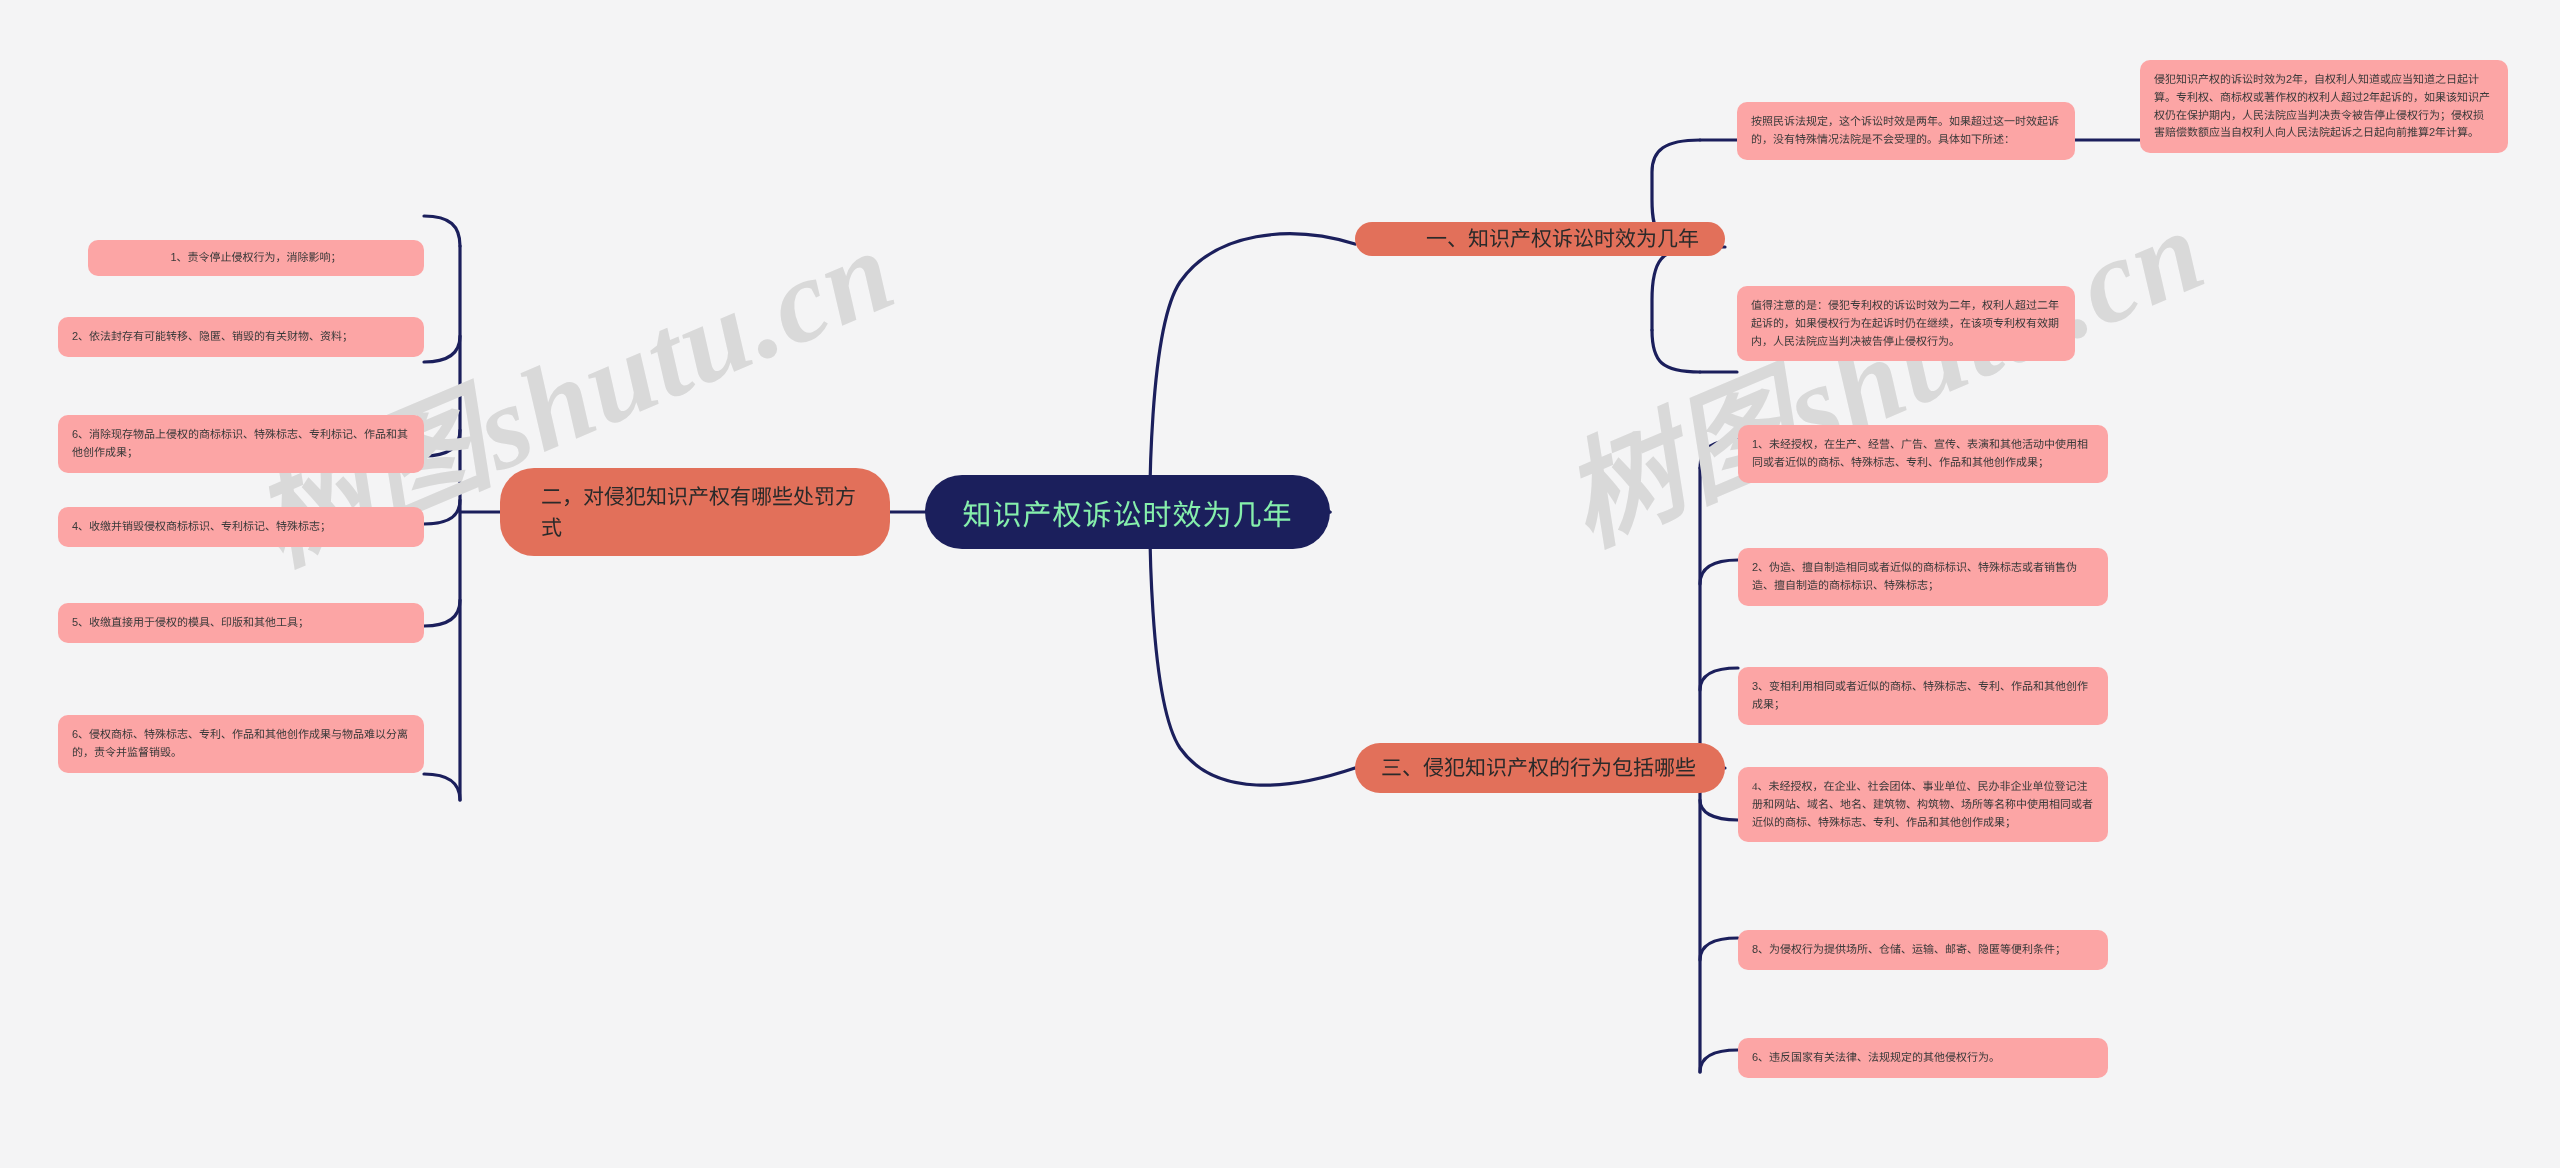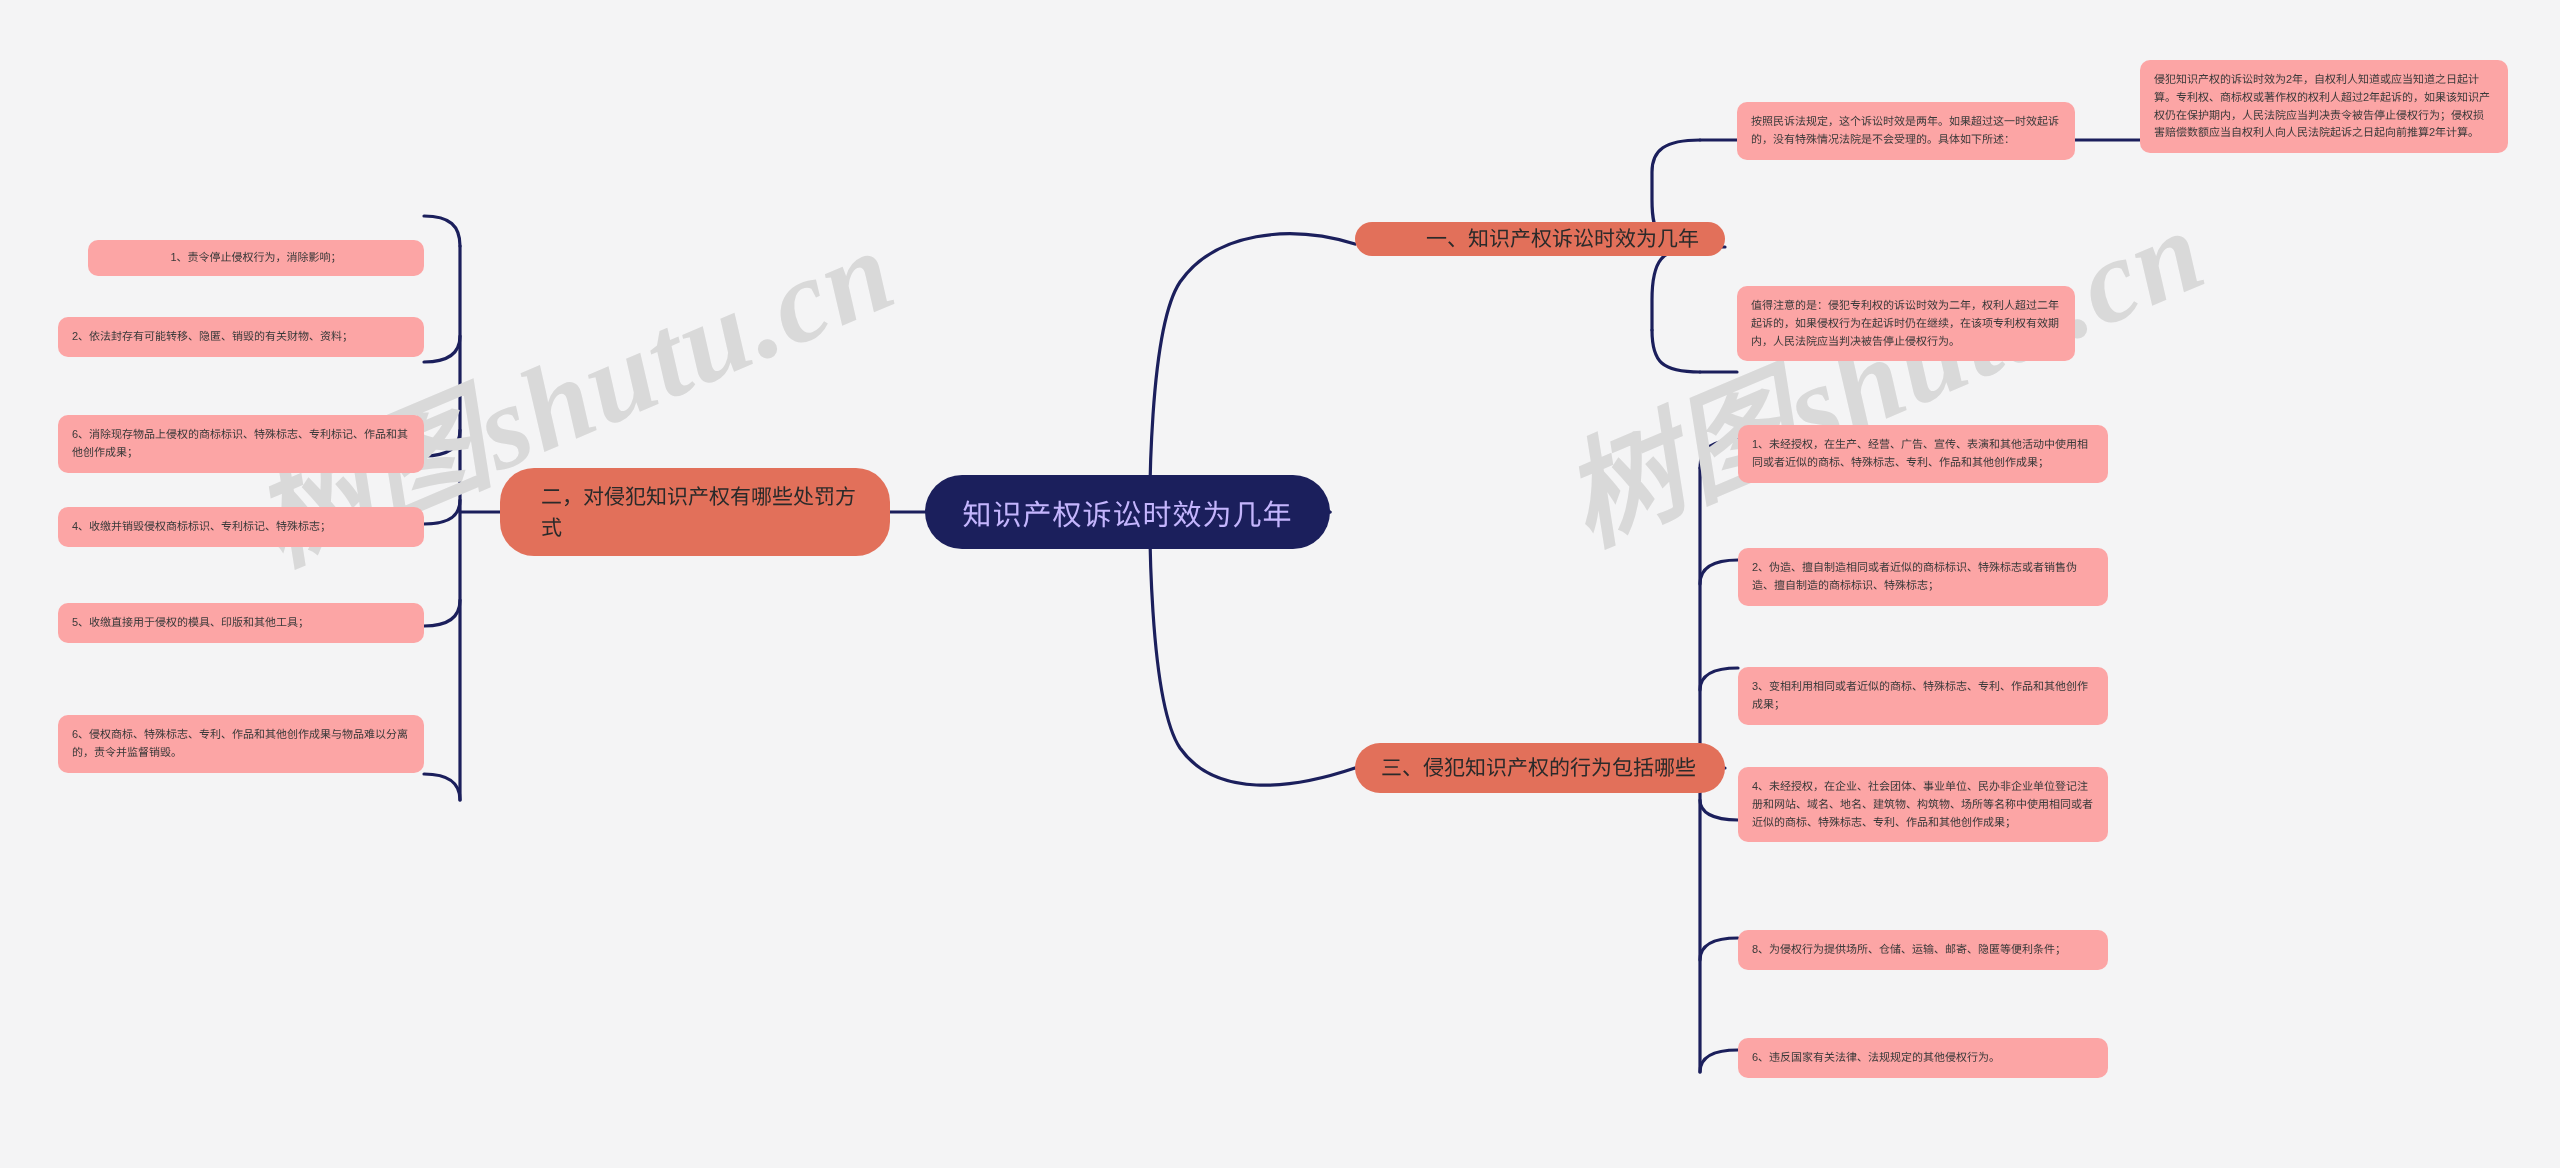--- a/index.html
+++ b/index.html
@@ -49,21 +49,21 @@
   
   .node {
     position: absolute;
     box-sizing: border-box;
     display: flex;
     align-items: center;
   }
 
   .node-root {
     background: #1b1f5c;
-    color: #c4b5fd;
+    color: #86efac;
     border-radius: 46px;
     font-size: 29px;
     letter-spacing: 1px;
     justify-content: center;
     padding: 0 34px;
     z-index: 4;
   }
 
   .node-branch {
     background: #e2705a;
@@ -191,21 +191,21 @@
   </div>
 
   <div class="leaf" style="left:1738px; top:548px; width:370px;">
     <span>2、伪造、擅自制造相同或者近似的商标标识、特殊标志或者销售伪造、擅自制造的商标标识、特殊标志；</span>
   </div>
 
   <div class="leaf" style="left:1738px; top:667px; width:370px;">
     <span>3、变相利用相同或者近似的商标、特殊标志、专利、作品和其他创作成果；</span>
   </div>
 
-  <div class="leaf" style="left:1738px; top:767px; width:370px;">
+  <div class="leaf" style="left:1738px; top:767px; width:370px;font-family:Liberation Serif, serif;">
     <span>4、未经授权，在企业、社会团体、事业单位、民办非企业单位登记注册和网站、域名、地名、建筑物、构筑物、场所等名称中使用相同或者近似的商标、特殊标志、专利、作品和其他创作成果；</span>
   </div>
 
   <div class="leaf" style="left:1738px; top:930px; width:370px;">
     <span>8、为侵权行为提供场所、仓储、运输、邮寄、隐匿等便利条件；</span>
   </div>
 
   <div class="leaf" style="left:1738px; top:1038px; width:370px;">
     <span>6、违反国家有关法律、法规规定的其他侵权行为。</span>
   </div>

